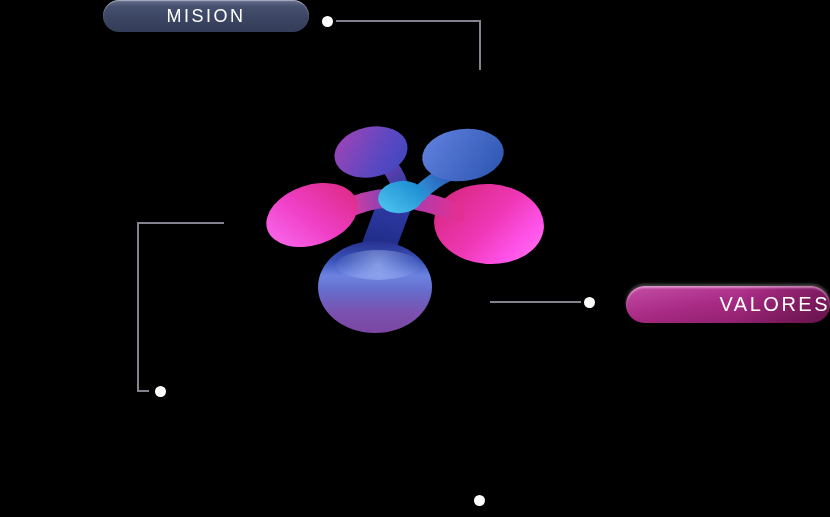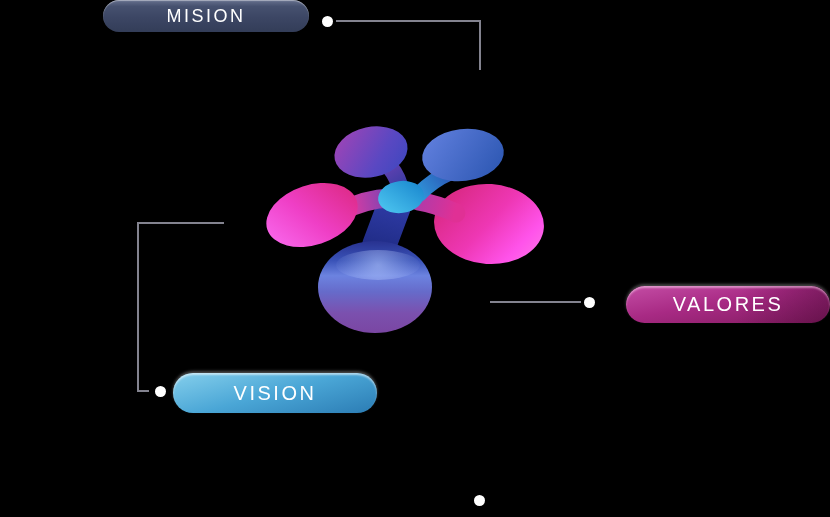--- a/index.html
+++ b/index.html
@@ -53,20 +53,21 @@
                 0 -2px 3px rgba(255,255,255,0.30),
                 0 3px 6px rgba(0,0,0,0.5);
   }
   .pill-valores {
     left: 626px; top: 286px; width: 204px; height: 37px; font-size: 20px;
     background: linear-gradient(100deg, rgba(0,0,0,0) 55%, rgba(50,0,35,0.35) 100%),
                 linear-gradient(170deg, #c44da5 0%, #a82a84 45%, #811b60 100%);
     box-shadow: inset 0 2px 2px rgba(255,225,245,0.5),
                 0 -2px 3px rgba(255,255,255,0.28),
                 0 3px 6px rgba(0,0,0,0.5);
+    justify-content: flex-end;
   }
 </style>
 </head>
 <body>
 
 <div class="canvas">
 
   <svg class="blob-svg" width="830" height="517" viewBox="0 0 830 517">
     <defs>
       <linearGradient id="gTL" gradientUnits="userSpaceOnUse" x1="340" y1="128" x2="408" y2="188">
@@ -155,20 +156,17 @@
   <div class="cline line-valores-h"></div>
 
   <div class="dot dot-mision"></div>
   <div class="dot dot-vision"></div>
   <div class="dot dot-valores"></div>
   <div class="dot dot-bottom"></div>
 
   <div class="pill pill-mision">
     <span>MISION</span>
   </div>
-  <div class="pill pill-vision">
-    <span>VISION</span>
-  </div>
   <div class="pill pill-valores">
     <span>VALORES</span>
   </div>
 
 </div>
 
 </body></html>

